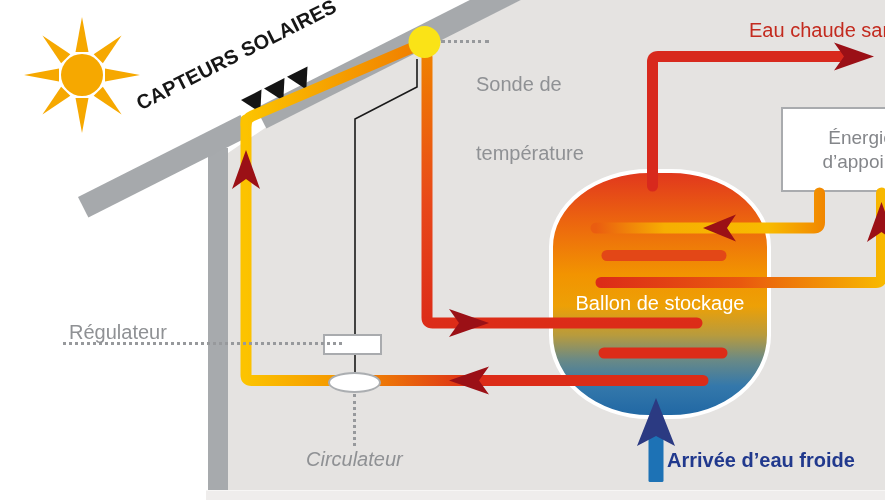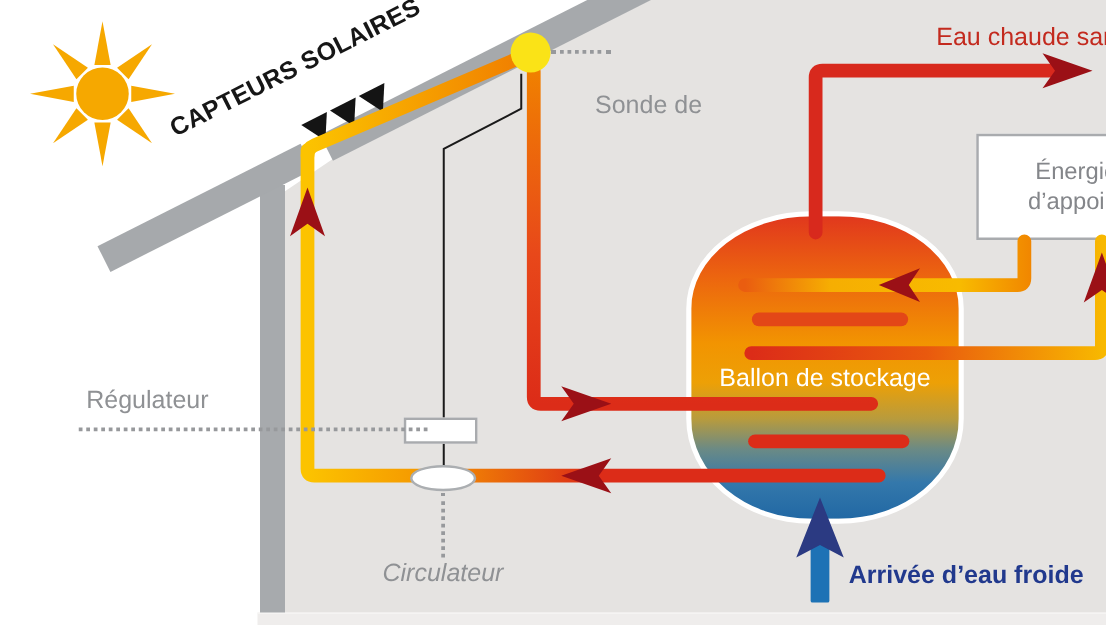--- a/index.html
+++ b/index.html
@@ -31,22 +31,22 @@
   .dots-v{border-left:3px dotted #97999c;width:0;}
   .d-sonde{left:441px;top:40px;width:48px;}
   .d-regu{left:63px;top:342px;width:279px;}
   .d-circ{left:353px;top:394px;height:52px;}
   
   .lbl{color:#8f9194;font-size:20px;white-space:pre;}
   .capteurs{left:143px;top:91px;color:#161616;font-size:20px;font-weight:bold;letter-spacing:.2px;
     transform:rotate(-26.8deg);transform-origin:0 100%;white-space:nowrap;height:24px;line-height:24px;}
   .sonde{left:476px;top:27px;width:142px;text-align:left;line-height:23px;}
   .eauchaude{left:749px;top:19px;color:#c32a1e;font-size:20px;white-space:nowrap;}
-  .arrivee{left:667px;top:449px;color:#21398d;font-size:20px;font-weight:bold;white-space:nowrap;margin-left:12px;}
-  .regulbl{left:69px;top:309px;}
+  .arrivee{left:667px;top:449px;color:#21398d;font-size:20px;font-weight:bold;white-space:nowrap;}
+  .regulbl{left:69px;top:321px;}
   .circlbl{left:306px;top:448px;font-style:italic;}
 </style>
 </head>
 <body>
 
 <div class="stage">
 
   <div class="abs interior"></div>
   <div class="abs floor"></div>
   <div class="abs wall"></div>
@@ -143,19 +143,20 @@
   <div class="abs regbox"></div>
   <div class="abs pumpe"></div>
 
   <div class="abs dots-h d-sonde"></div>
   <div class="abs dots-h d-regu"></div>
   <div class="abs dots-v d-circ"></div>
 
   <div class="abs capteurs">CAPTEURS SOLAIRES</div>
   <div class="abs lbl sonde">
     <div>Sonde de</div>
+    <div>température</div>
   </div>
   <div class="abs eauchaude">Eau chaude sanitaire</div>
   <div class="abs tank-label">Ballon de stockage</div>
   <div class="abs lbl regulbl">Régulateur</div>
   <div class="abs lbl circlbl">Circulateur</div>
   <div class="abs arrivee">Arrivée d’eau froide</div>
 </div>
 
 </body></html>

